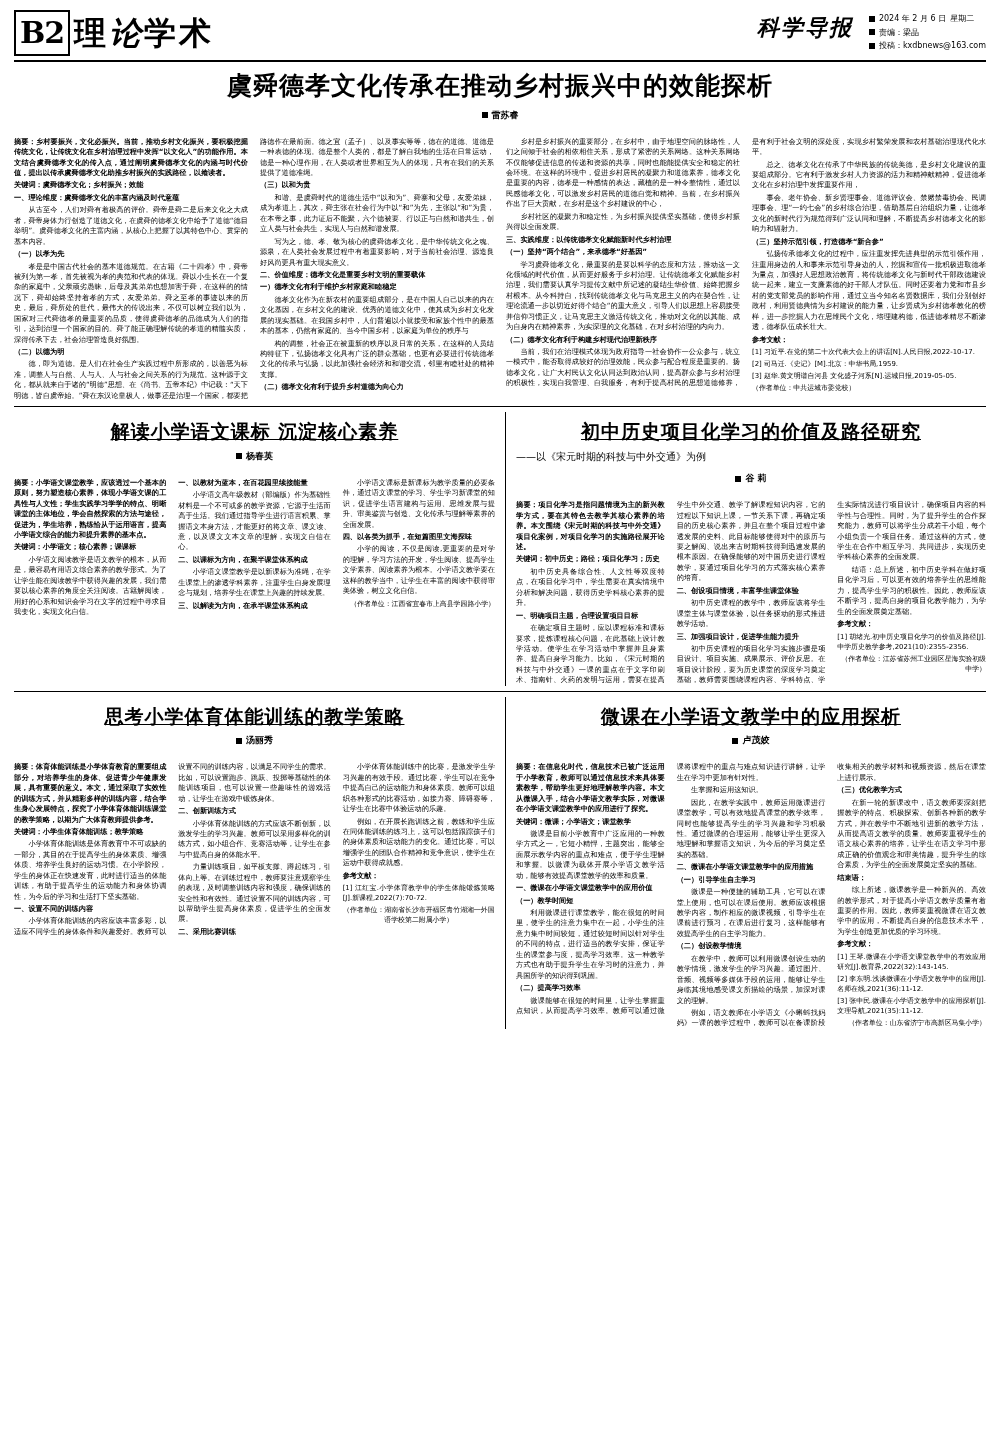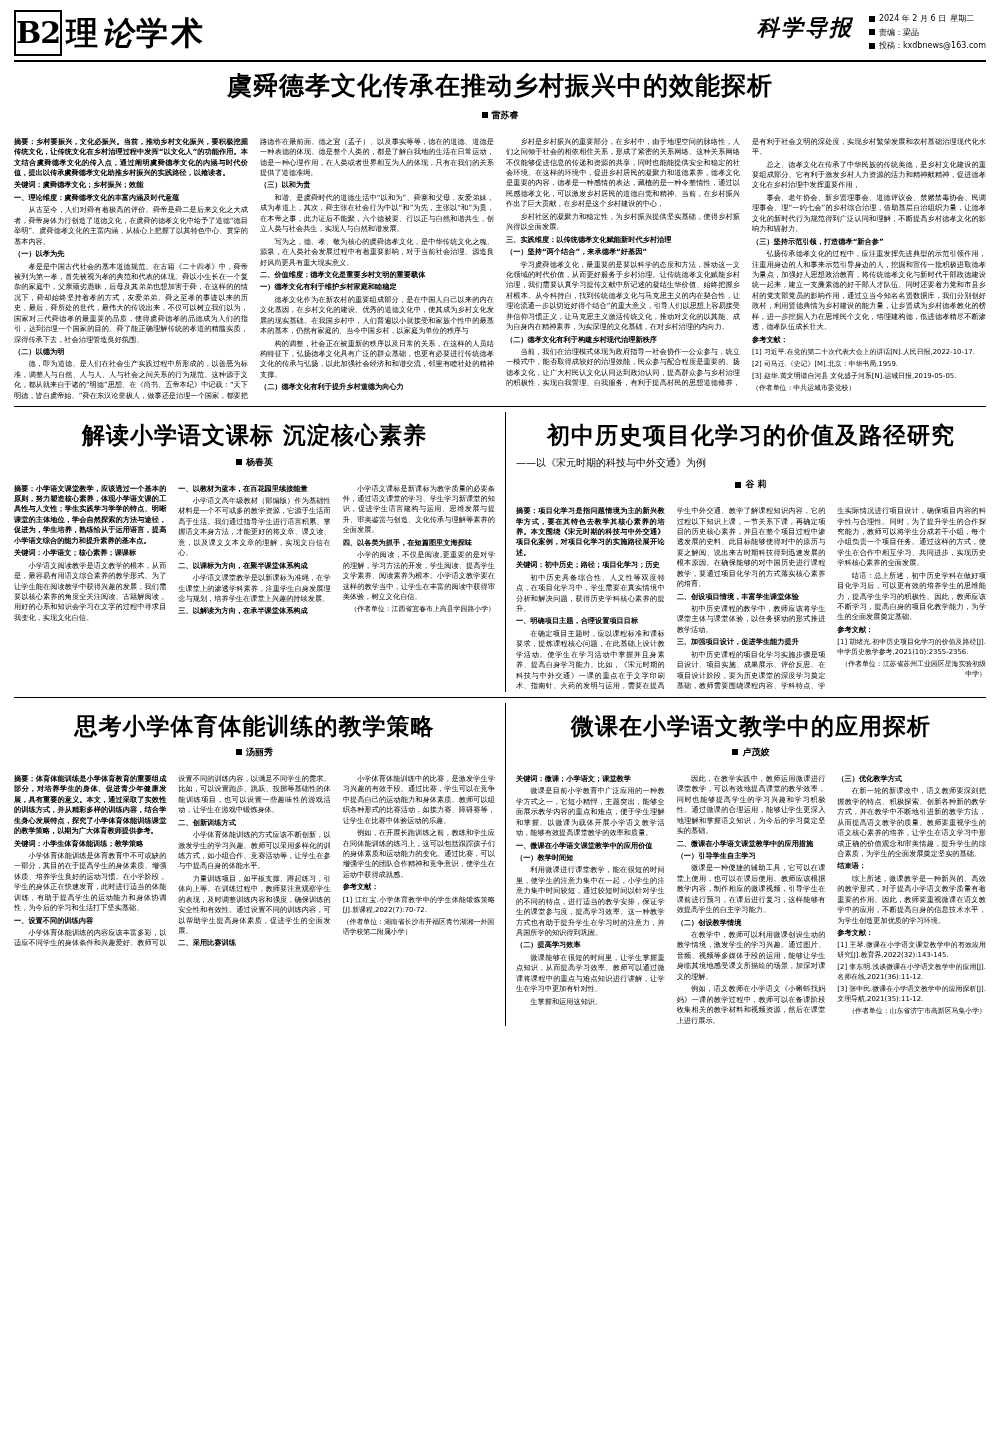--- a/index.html
+++ b/index.html
@@ -11,37 +11,37 @@
     color:#000;
     font-size:7.2px;
     line-height:1.45;
   }
   .page { position:relative; width:1000px; height:1444px; padding:10px 14px; }
 
   
   .masthead { display:flex; align-items:flex-start; justify-content:space-between; border-bottom:2.5px solid #000; padding-bottom:4px; }
   .mh-left { display:flex; align-items:center; gap:4px; }
   .pagebox {
-    width:48px; height:46px; border:2.5px solid #000; display:flex;
+    width:56px; height:46px; border:2.5px solid #000; display:flex;
     align-items:center; justify-content:center; font-size:30px; font-weight:bold;
     font-family:"DejaVu Serif","Liberation Serif",serif; letter-spacing:-1px;
   }
   .mh-title { font-size:32px; font-weight:bold; letter-spacing:3px; font-family:"DejaVu Serif","Liberation Serif",serif; }
   .mh-title span:nth-child(2){ font-style:italic; }
   .mh-right { display:flex; align-items:flex-start; gap:16px; padding-top:2px; }
   .brandmark { font-size:22px; font-weight:bold; font-family:"DejaVu Serif","Liberation Serif",serif; letter-spacing:2px; font-style:italic; }
   .mh-meta { font-size:8px; line-height:1.7; border-left:0; }
   .mh-meta div { display:flex; gap:4px; align-items:center; }
   .mh-meta .sq { display:inline-block; width:6px; height:6px; background:#000; }
 
   
   .hr-thick { border-top:1.6px solid #000; margin:5px 0 5px; }
 
   .art-title { text-align:center; font-size:25px; font-weight:bold; font-family:"DejaVu Serif","Liberation Serif",serif; letter-spacing:1px; margin:6px 0 4px; }
-  .art-title.sm { font-size:23px; }
+  .art-title.sm { font-size:19px;text-decoration:underline; }
   .art-sub { text-align:left; font-size:10px; margin-bottom:8px; }
   .byline { text-align:center; font-size:9px; font-weight:bold; margin:2px 0 6px; }
   .byline .mk { display:inline-block; width:6px;height:6px;background:#000; margin-right:4px; vertical-align:middle; }
 
   .cols { column-gap:12px; column-rule:0; text-align:justify;margin-top:15px; }
   .cols p { margin:0 0 2px; text-indent:2em; }
   .cols p.noind { text-indent:0; }
   .kw { font-weight:bold; }
   .sec { font-weight:bold; }
 
@@ -196,30 +196,31 @@
         <p class="noind sec">一、设置不同的训练内容</p>
         <p>小学体育体能训练的内容应该丰富多彩，以适应不同学生的身体条件和兴趣爱好。教师可以设置不同的训练内容，以满足不同学生的需求。比如，可以设置跑步、跳跃、投掷等基础性的体能训练项目，也可以设置一些趣味性的游戏活动，让学生在游戏中锻炼身体。</p>
         <p class="noind sec">二、创新训练方式</p>
         <p>小学体育体能训练的方式应该不断创新，以激发学生的学习兴趣。教师可以采用多样化的训练方式，如小组合作、竞赛活动等，让学生在参与中提高自身的体能水平。</p>
         <p>力量训练项目，如平板支撑、蹲起练习，引体向上等。在训练过程中，教师要注意观察学生的表现，及时调整训练内容和强度，确保训练的安全性和有效性。通过设置不同的训练内容，可以帮助学生提高身体素质，促进学生的全面发展。</p>
         <p class="noind sec">二、采用比赛训练</p>
         <p>小学体育体能训练中的比赛，是激发学生学习兴趣的有效手段。通过比赛，学生可以在竞争中提高自己的运动能力和身体素质。教师可以组织各种形式的比赛活动，如接力赛、障碍赛等，让学生在比赛中体验运动的乐趣。</p>
         <p>例如，在开展长跑训练之前，教练和学生应在同体能训练的练习上，这可以包括跟踪孩子们的身体素质和运动能力的变化。通过比赛，可以增强学生的团队合作精神和竞争意识，使学生在运动中获得成就感。</p>
         <p class="noind sec">参考文献：</p>
         <p class="noind small">[1] 江红宝.小学体育教学中的学生体能锻炼策略[J].新课程,2022(7):70-72.</p>
-        <p class="noind small" style="text-align:left">（作者单位：湖南省长沙市开福区青竹湖湘一外国语学校第二附属小学）</p>
+        <p class="noind small" style="text-align:center">（作者单位：湖南省长沙市开福区青竹湖湘一外国语学校第二附属小学）</p>
       </div>
     </div>
 
     <div class="half divider-v" style="padding-left:10px">
       <div class="art-title sm">微课在小学语文教学中的应用探析</div>
       <div class="byline">
         <span class="mk"></span><span>卢茂姣</span>
       </div>
       <div class="cols three-cols">
+        <p class="noind kw">摘要：在信息化时代，信息技术已被广泛运用于小学教育，教师可以通过信息技术来具体要素教学，帮助学生更好地理解教学内容。本文从微课入手，结合小学语文教学实际，对微课在小学语文课堂教学中的应用进行了探究。</p>
         <p class="noind kw">关键词：微课；小学语文；课堂教学</p>
         <p>微课是目前小学教育中广泛应用的一种教学方式之一，它短小精悍，主题突出，能够全面展示教学内容的重点和难点，便于学生理解和掌握。以微课为载体开展小学语文教学活动，能够有效提高课堂教学的效率和质量。</p>
         <p class="noind sec">一、微课在小学语文课堂教学中的应用价值</p>
         <p class="noind sec">（一）教学时间短</p>
         <p>利用微课进行课堂教学，能在很短的时间里，使学生的注意力集中在一起，小学生的注意力集中时间较短，通过较短时间以针对学生的不同的特点，进行适当的教学安排，保证学生的课堂参与度，提高学习效率。这一种教学方式也有助于提升学生在学习时的注意力，并具国所学的知识得到巩固。</p>
         <p class="noind sec">（二）提高学习效率</p>
         <p>微课能够在很短的时间里，让学生掌握重点知识，从而提高学习效率。教师可以通过微课将课程中的重点与难点知识进行讲解，让学生在学习中更加有针对性。</p>
         <p>生掌握和运用这知识。</p>
         <p>因此，在教学实践中，教师运用微课进行课堂教学，可以有效地提高课堂的教学效率，同时也能够提高学生的学习兴趣和学习积极性。通过微课的合理运用，能够让学生更深入地理解和掌握语文知识，为今后的学习奠定坚实的基础。</p>
         <p class="noind sec">二、微课在小学语文课堂教学中的应用措施</p>

